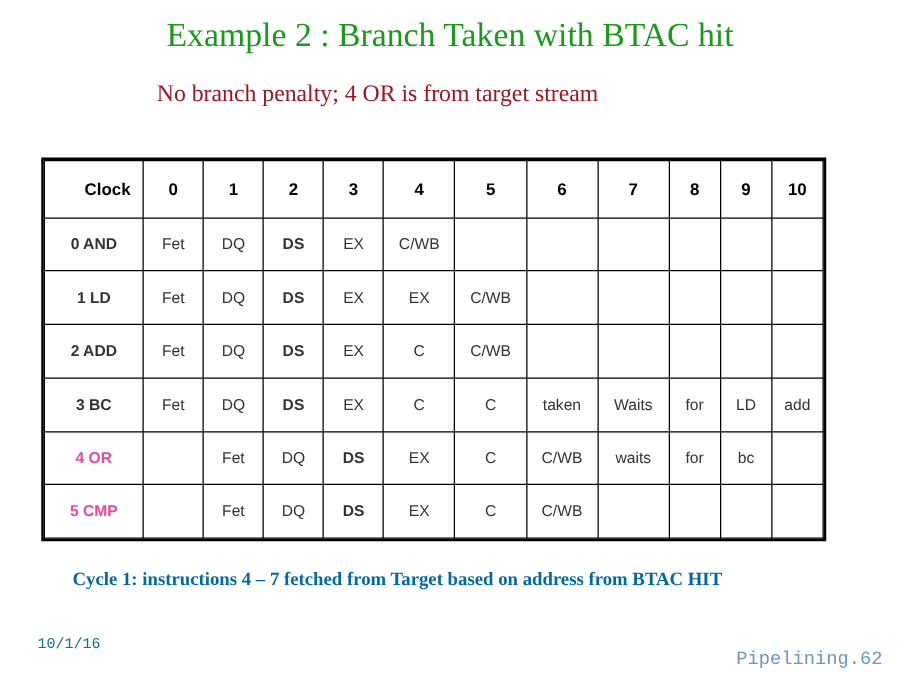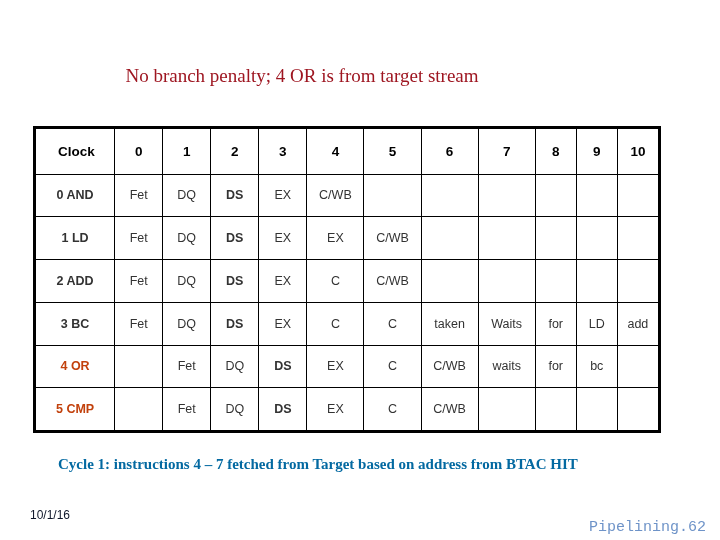--- a/index.html
+++ b/index.html
@@ -82,34 +82,34 @@
     white-space: nowrap;
   }
 
   
   table.grid tr.hdr td {
     font-weight: bold;
     color: #000000;
     font-size: 13.5px;
   }
   table.grid tr.hdr td.rowlabel {
-    text-align: left;
+    text-align: center;
     padding-left: 22px;
   }
 
   
   td.rowlabel {
     text-align: left;
     padding-left: 6px;
     font-weight: bold;
     font-size: 13.5px;
     color: #000000;
   }
   td.rowlabel.red {
-    color: #c2410c;
+    color: #ec4899;
   }
 
   
   td.ds {
     background: #c3f0c3;
     color: #16306b;
     font-weight: bold;
   }
   td.taken {
     background: #fe0000;
@@ -138,38 +138,39 @@
     color: #0369a1;
     white-space: nowrap;
   }
   #notes div { margin: 0; }
 
   
   #date {
     position: absolute;
     left: 30px;
     top: 508px;
-    font-family: Liberation Sans, sans-serif;
+    font-family: Liberation Mono, monospace;
     font-size: 12px;
-    color: #0f172a;
+    color: #0f766e;
   }
   #pagetag {
     position: absolute;
     right: 14px;
     top: 519px;
     font-family: Liberation Mono, monospace;
     font-size: 15px;
     color: #6e93c8;
   }
 </style>
 </head>
 <body>
 
 <div id="slide">
 
+  <div id="title">Example 2 : Branch Taken with BTAC hit</div>
 
   <div id="subtitle">No branch penalty; 4 OR is from target stream</div>
 
   <div id="grid-wrap">
     <table class="grid">
       <colgroup>
         <col class="c-label">
           <col class="c-n">
           <col class="c-n">
           <col class="c-n">

